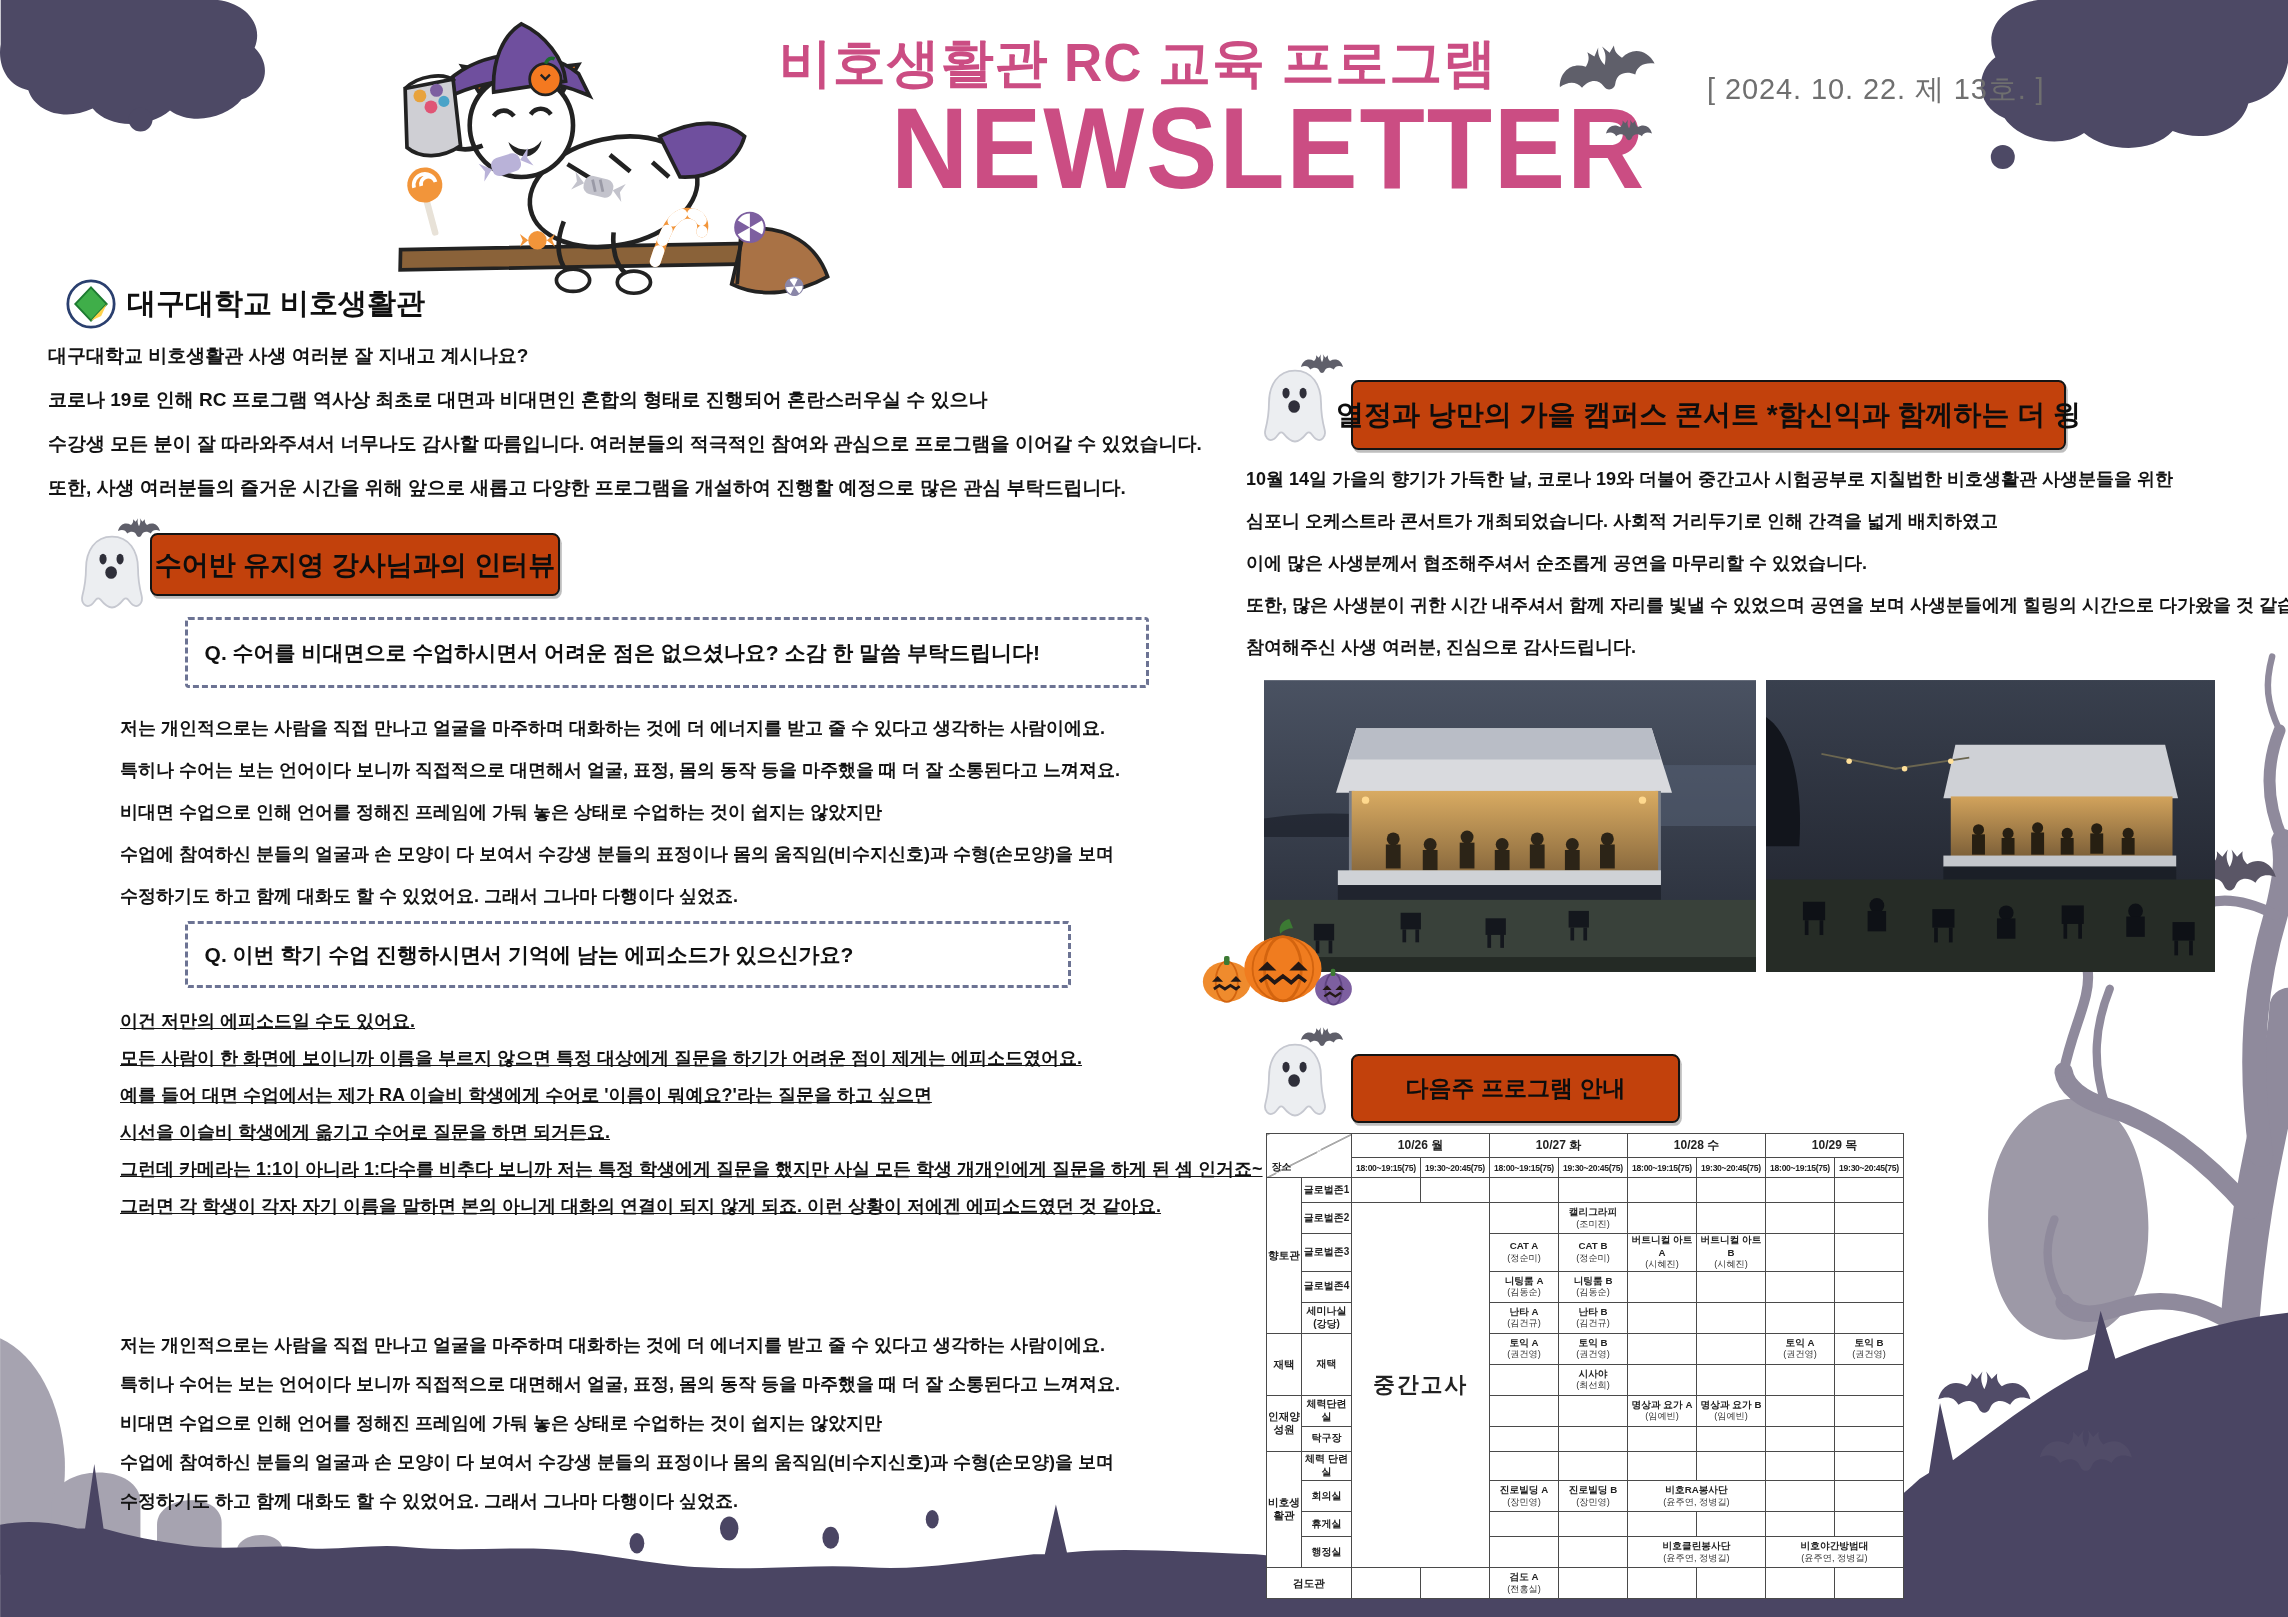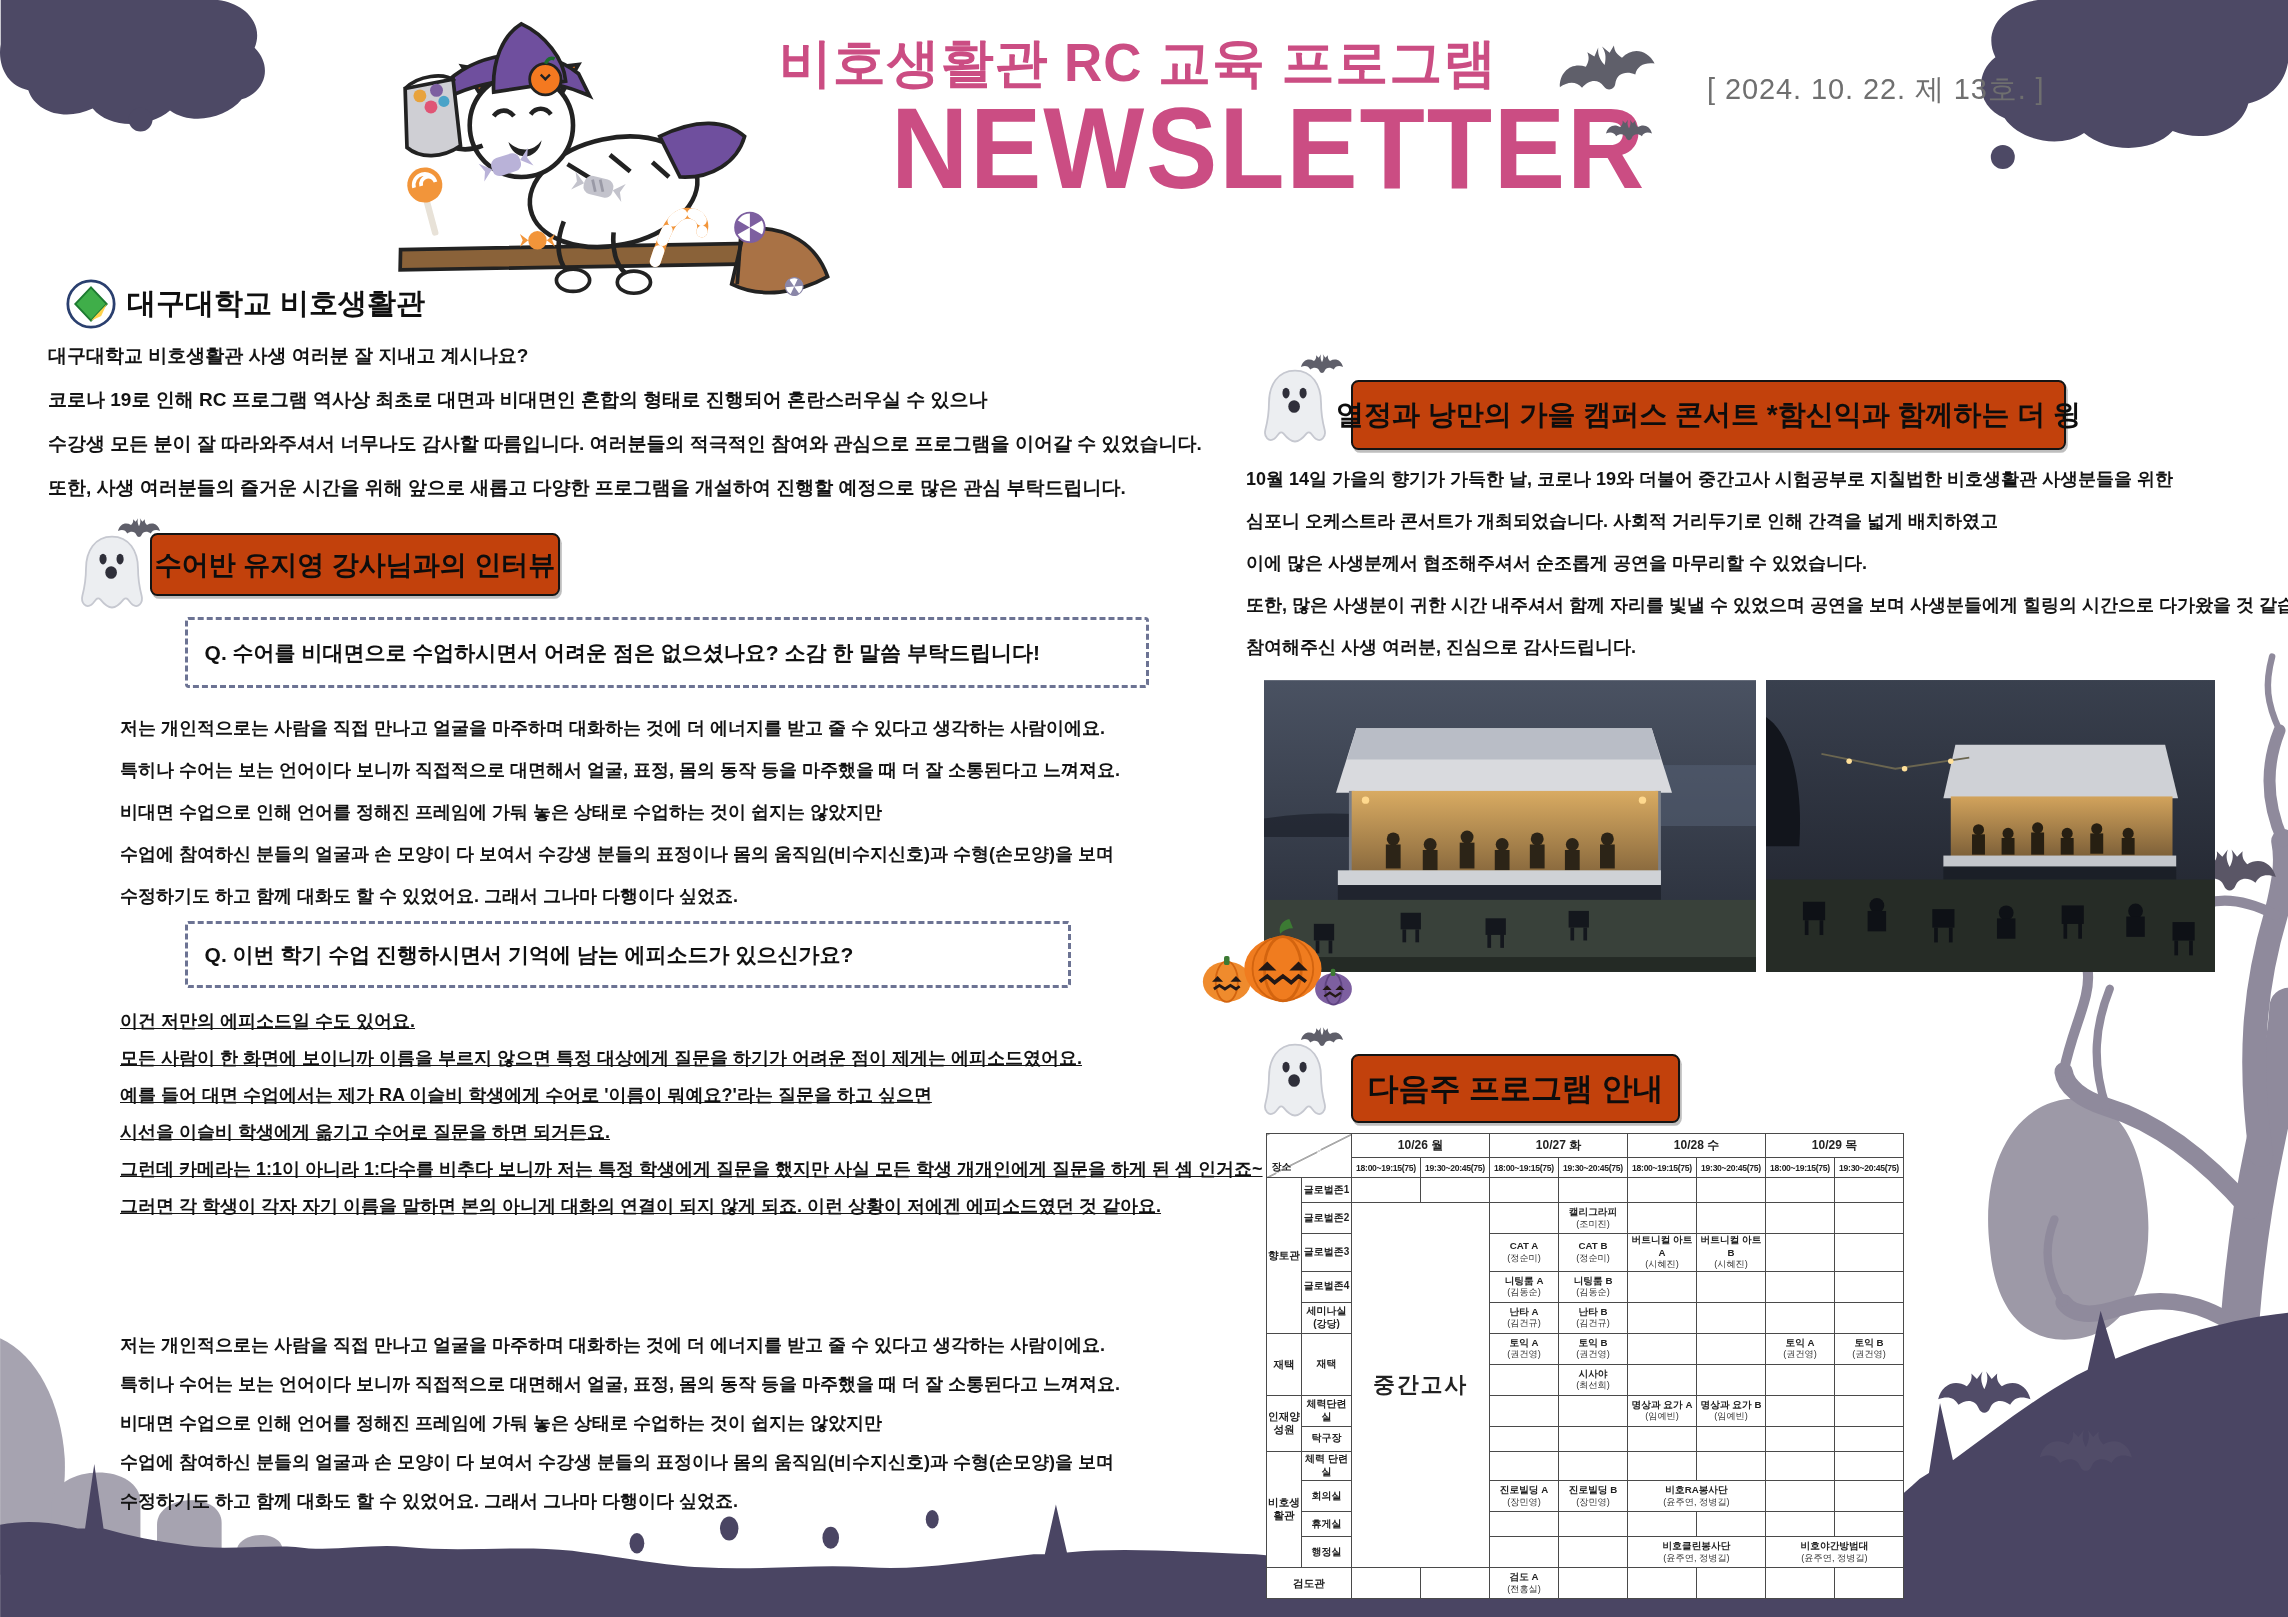--- a/index.html
+++ b/index.html
@@ -413,21 +413,21 @@
       <path d="M140,108 L146,104 L152,108 L158,104" fill="none" stroke="#231815" stroke-width="2.5"></path>
     </g>
   </svg>
 
   <svg class="abs z6" style="left:1261px;top:1041px" width="68" height="79" viewBox="0 0 74 88">
       <use href="#ghost"></use>
     </svg>
   <svg class="abs z6" style="left:1301px;top:1026px" width="42" height="27" viewBox="0 0 100 60">
       <use href="#bat" fill="#5f5f6a"></use>
     </svg>
-  <div class="abs hdr-box nowrap" style="left:1351px;top:1054px;width:325px;height:65px;font-size:31px;">다음주 프로그램 안내</div>
+  <div class="abs hdr-box nowrap" style="left:1351px;top:1054px;width:325px;height:65px;font-size:23px;">다음주 프로그램 안내</div>
 
   <div class="abs sched">
     <table class="tt">
       <colgroup>
         <col class="col-g">
           <col class="col-r">
         <col class="col-t">
           <col class="col-t">
           <col class="col-t">
           <col class="col-t">

